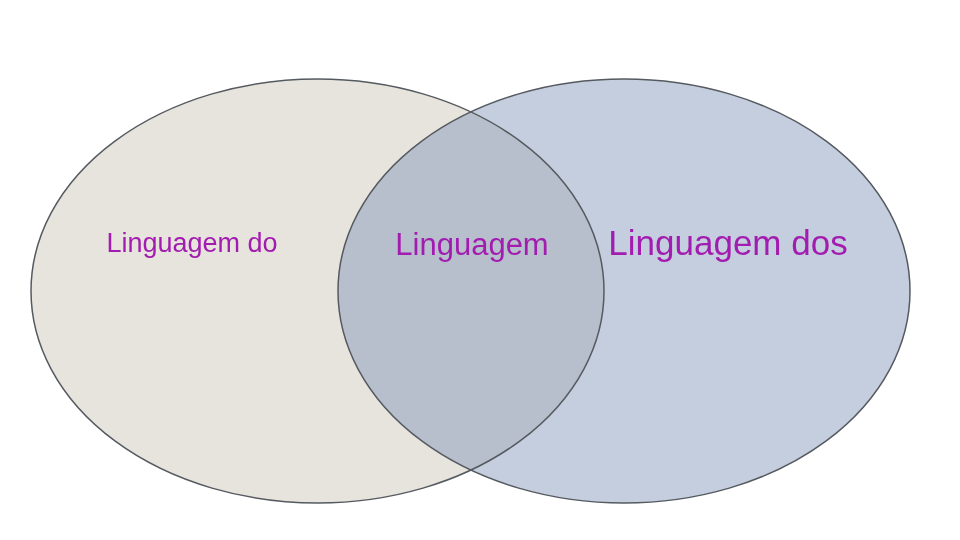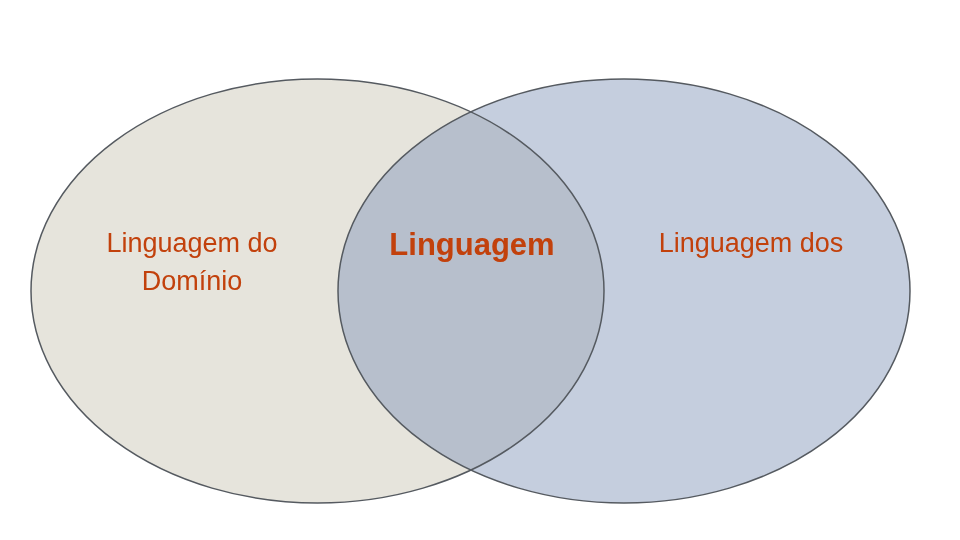--- a/index.html
+++ b/index.html
@@ -1,42 +1,41 @@
 <!DOCTYPE html>
 <html><head>
   <meta charset="utf-8">
   <style>
     html, body { margin: 0; padding: 0; background: #ffffff; }
     body { width: 960px; height: 540px; overflow: hidden; position: relative; font-family: "Liberation Sans", sans-serif; }
     svg.venn { position: absolute; left: 0; top: 0; }
-    .label { position: absolute; text-align: center; color: #c2410c; line-height: 38px; white-space: nowrap; }
+    .label { position: absolute; text-align: center; color: #a21caf; line-height: 38px; white-space: nowrap; }
     .label span { display: block; }
     .left-label { left: 72px; top: 224px; width: 240px; font-size: 27px; }
-    .right-label { left: 621px; top: 224px; width: 260px; font-size: 27px; }
-    .center-label { left: 355px; top: 224px; width: 234px; font-size: 31px; font-weight: bold; line-height: 46px; top: 222px; }
+    .right-label { left: 598px; top: 224px; width: 260px; font-size: 35px; }
+    .center-label { left: 355px; top: 224px; width: 234px; font-size: 31px; font-weight: normal; line-height: 46px; top: 222px; }
   </style>
 </head>
 <body>
 
 <svg class="venn" width="960" height="540" viewBox="0 0 960 540">
   <defs>
     <clipPath id="clip-left">
       <ellipse cx="317.5" cy="291" rx="286.5" ry="212"></ellipse>
     </clipPath>
   </defs>
   <ellipse cx="317.5" cy="291" rx="286.5" ry="212" fill="#e6e4dc"></ellipse>
   <ellipse cx="624" cy="291" rx="286" ry="212" fill="#c5cede"></ellipse>
   <ellipse cx="624" cy="291" rx="286" ry="212" fill="#b7bfcc" clip-path="url(#clip-left)"></ellipse>
   <ellipse cx="317.5" cy="291" rx="286.5" ry="212" fill="none" stroke="#555a60" stroke-width="1.5"></ellipse>
   <ellipse cx="624" cy="291" rx="286" ry="212" fill="none" stroke="#555a60" stroke-width="1.5"></ellipse>
 </svg>
 
 <div class="label left-label">
   <span>Linguagem do</span>
-  <span>Domínio</span>
 </div>
 
 <div class="label center-label">
   <span>Linguagem</span>
 </div>
 
 <div class="label right-label">
   <span>Linguagem dos</span>
 </div>
 

